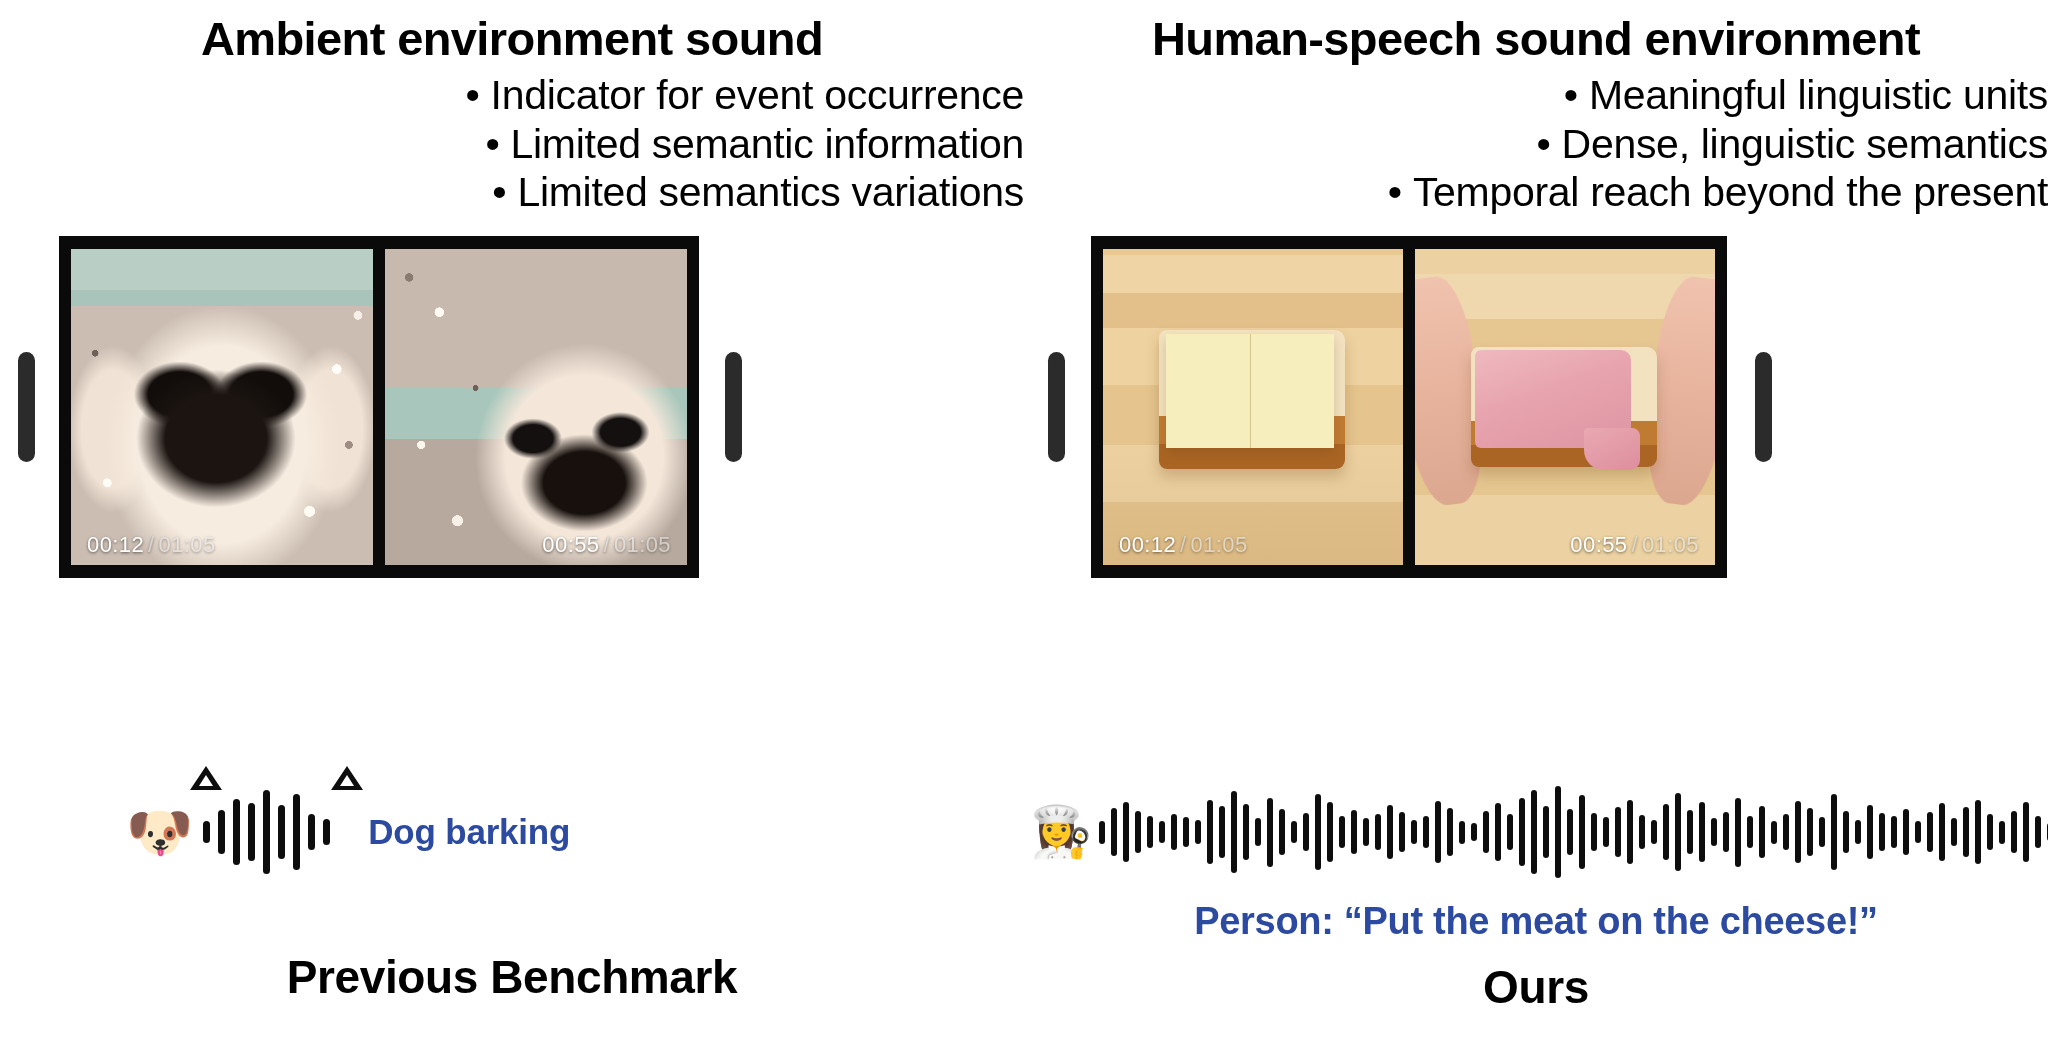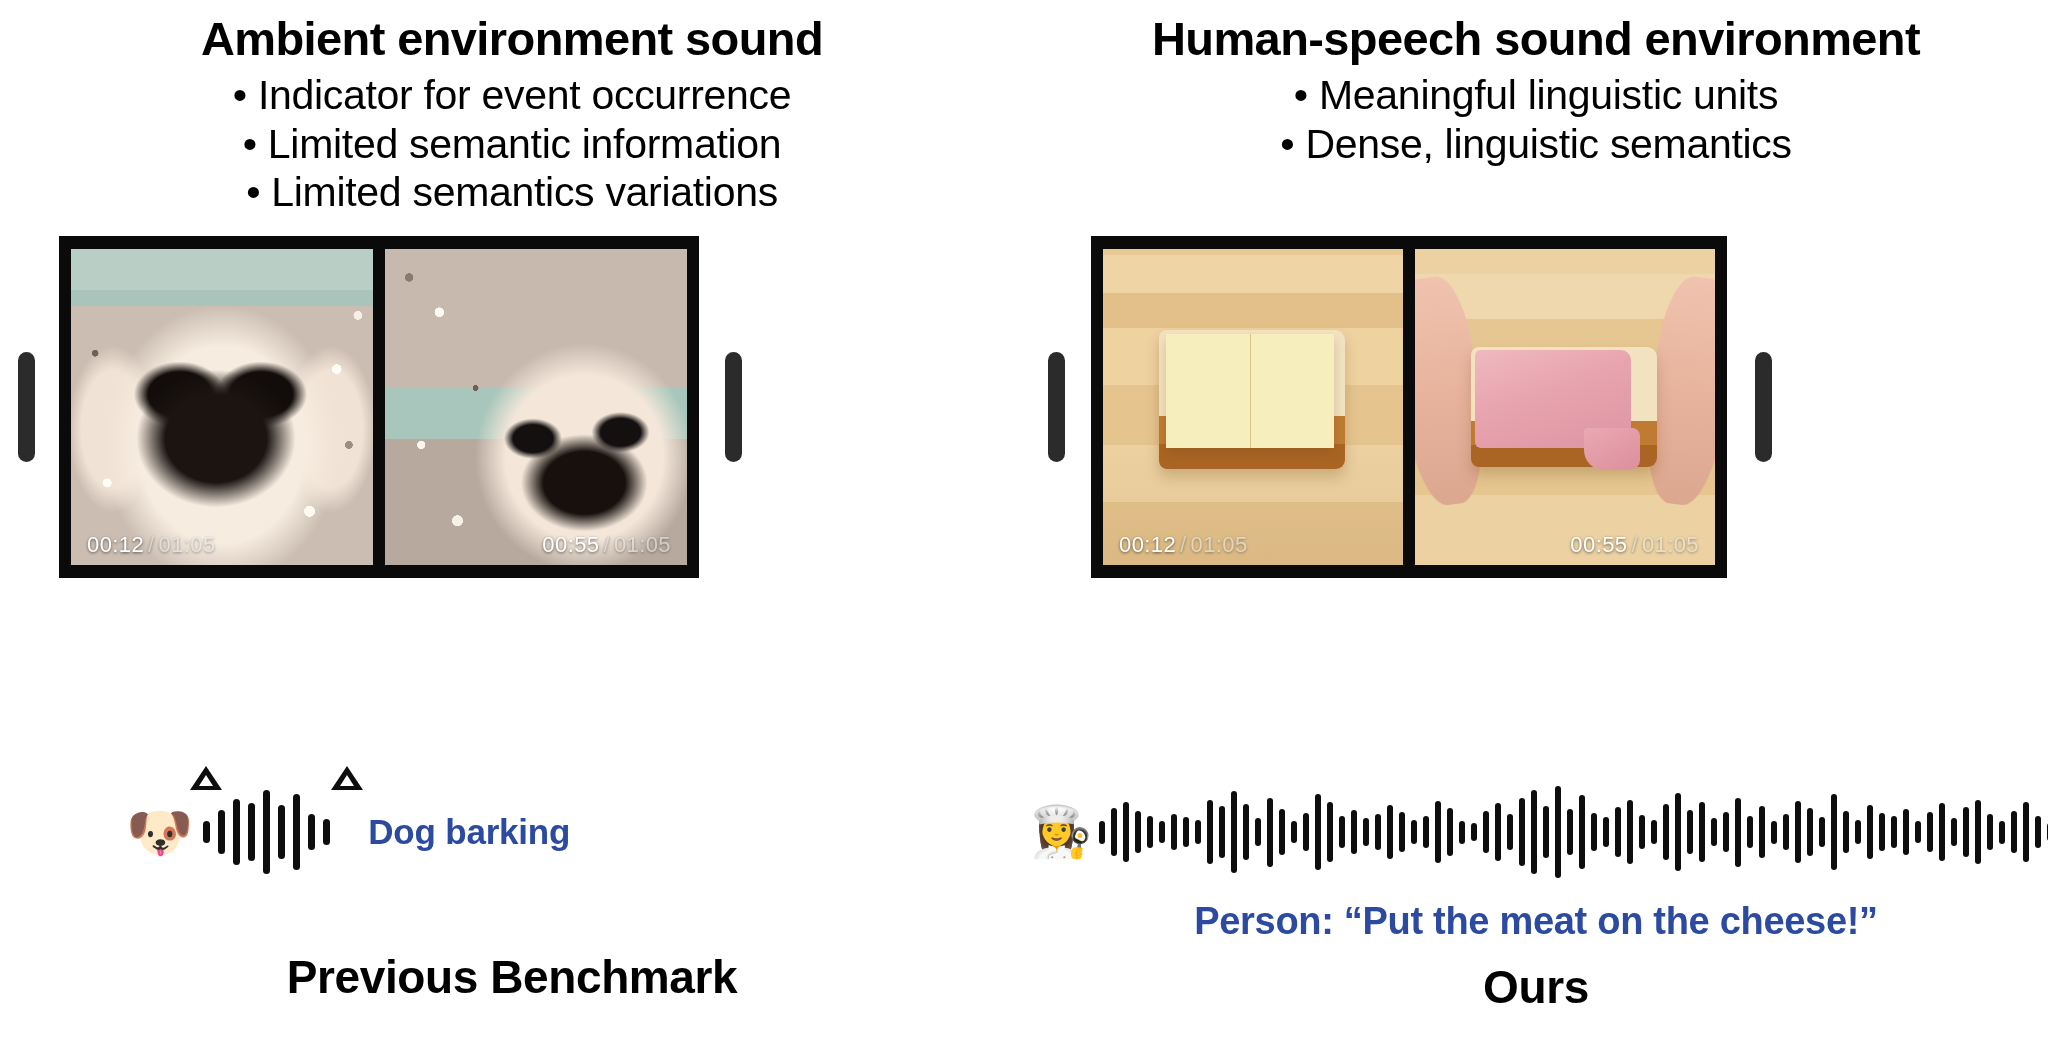--- a/index.html
+++ b/index.html
@@ -40,20 +40,21 @@
     font-size: 47px;
     font-weight: bold;
     letter-spacing: -0.6px;
     line-height: 1.06;
     white-space: nowrap;
   }
   .bullets {
     list-style: none;
     margin: 7px 0 0 0;
     padding: 0;
+    text-align: right;
   }
   .bullets li {
     font-size: 41px;
     font-weight: 400;
     line-height: 1.19;
     letter-spacing: -0.3px;
     white-space: nowrap;
   }
   .bullets li::before {
     content: "\2022\00a0";
@@ -372,20 +373,21 @@
     <div class="bottom-label" style="top:950px;">Previous Benchmark</div>
   </div>
 
   <div class="column col-right">
 
     <div class="head-block">
       <div class="panel-title">Human-speech sound environment</div>
       <ul class="bullets">
         <li>Meaningful linguistic units</li>
         <li>Dense, linguistic semantics</li>
+        <li>Temporal reach beyond the present</li>
       </ul>
     </div>
 
     <div class="viewer-row" style="padding-left:24px;">
       <div class="pill pill-inner"></div>
       <div class="viewer" style="margin-left:26px;">
         <div class="frame art-cheese">
           <div class="bread-slice"></div>
           <div class="cheese-slice"></div>
           <div class="timecode left">

